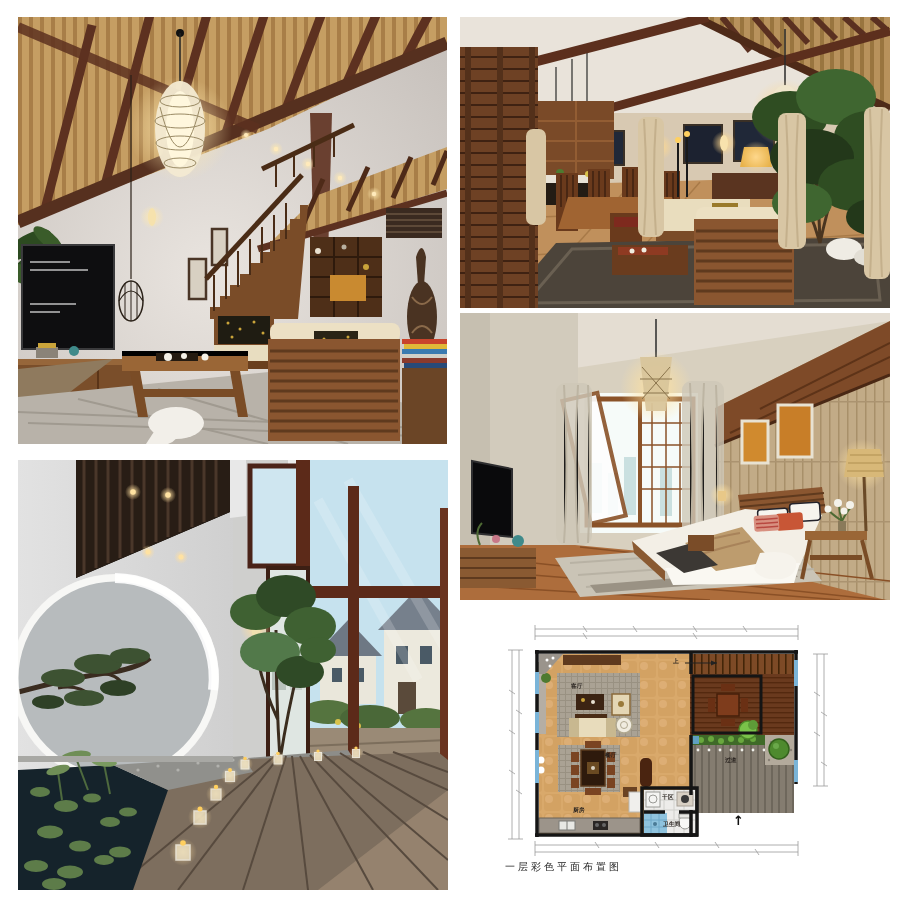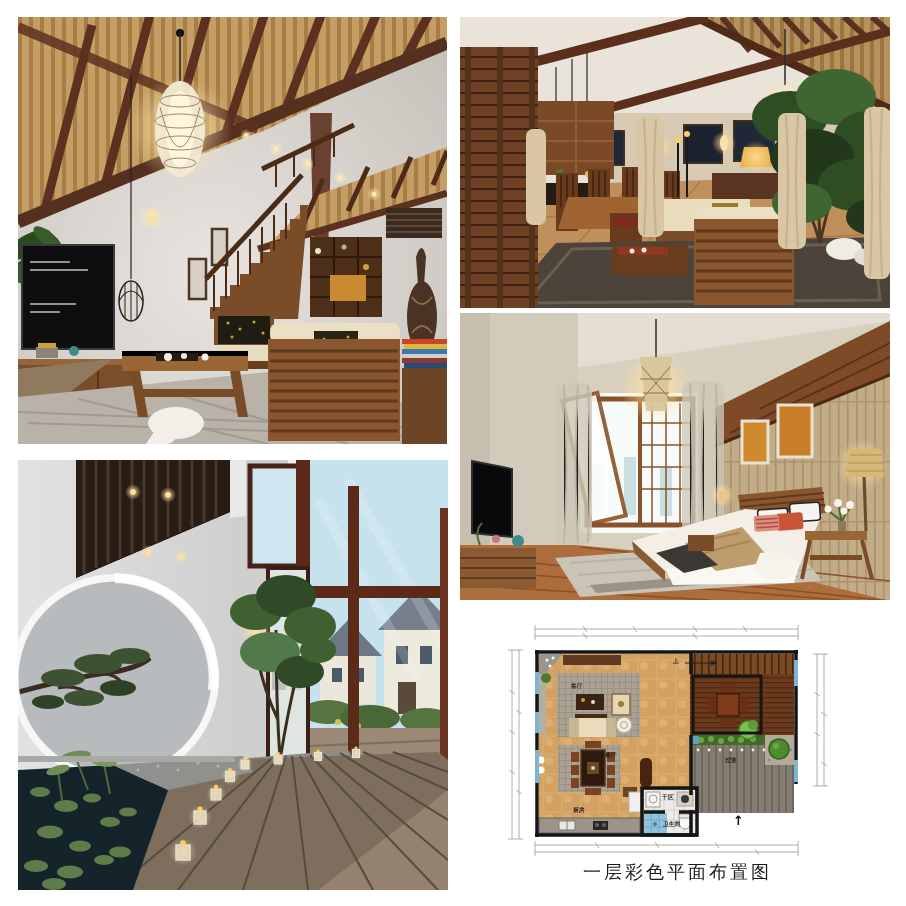--- a/index.html
+++ b/index.html
@@ -3,22 +3,22 @@
 <meta charset="utf-8">
 <style>
   html,body{margin:0;padding:0;background:#ffffff;}
   #canvas{position:relative;width:906px;height:906px;background:#ffffff;overflow:hidden;
           font-family:"DejaVu Sans",sans-serif;}
   .panel{position:absolute;overflow:hidden;}
   .panel svg{display:block;}
   
   .plan-label{position:absolute;font-size:10px;line-height:10px;color:#2a2420;
               transform:scale(0.58);transform-origin:left top;white-space:nowrap;font-weight:700;}
-  .plan-caption{position:absolute;left:0;top:238px;width:100%;text-align:center;
-                font-size:18px;letter-spacing:3px;color:#1b1b1b;font-weight:500;}
+  .plan-caption{position:absolute;left:0;top:238px;width:100%;text-align:left;
+                font-size:10px;letter-spacing:3px;color:#1b1b1b;font-weight:500;}
   .entry-arrow{position:absolute;font-size:13px;font-weight:700;color:#111;line-height:13px;}
 </style>
 </head>
 <body>
 
 <div id="canvas">
 
   <section class="panel" style="left:18px;top:17px;width:429px;height:427px">
     <svg width="429" height="427" viewBox="0 0 429 427">
       <defs>

